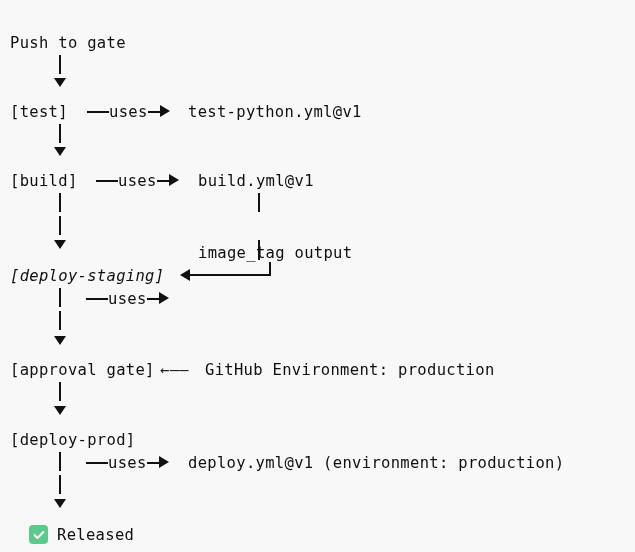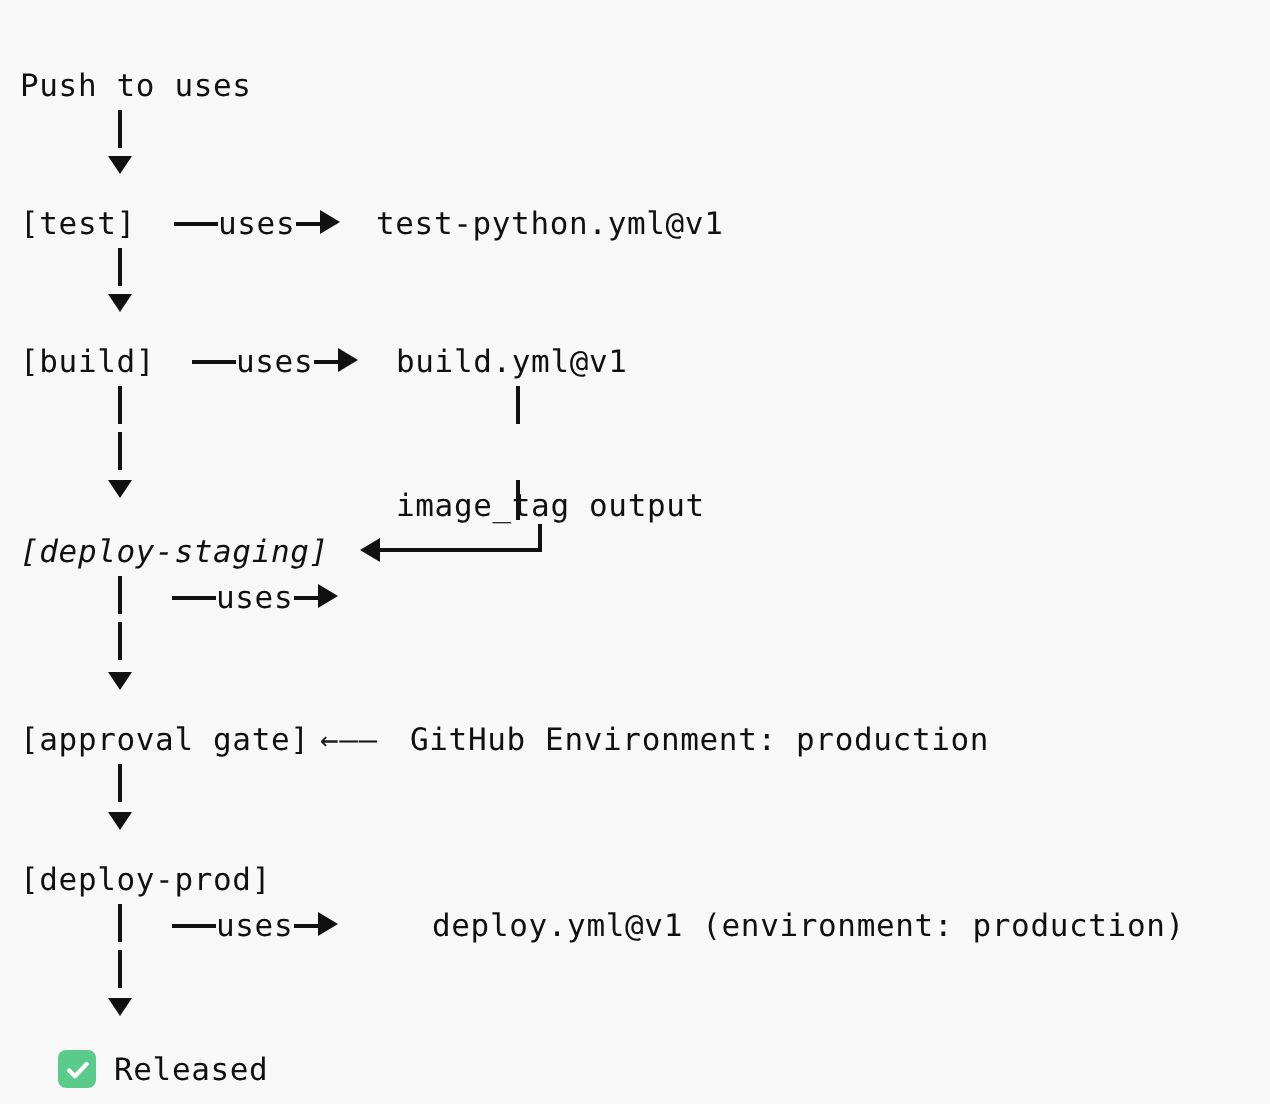--- a/index.html
+++ b/index.html
@@ -106,21 +106,21 @@
     align-items: center;
     justify-content: center;
   }
   .check-badge svg { display: block; }
 </style>
 </head>
 <body>
 
 <div id="diagram">
 
-  <div class="row" style="top:32px; left:10px;">Push to uses</div>
+  <div class="row" style="top:32px; left:10px;">Push to gate</div>
 
   <div class="vline" style="left:59px; top:55px; height:19px;"></div>
   <div class="tri-down" style="left:54px; top:78px;"></div>
 
   <div class="cell" style="top:101px; left:10px;">[test]</div>
 
   <div class="hline" style="left:87px; top:111px; width:22px;"></div>
   <div class="cell" style="top:101px; left:109px;">uses</div>
   <div class="hline" style="left:148px; top:111px; width:14px;"></div>
   <div class="tri-right" style="left:160px; top:105px;"></div>
@@ -175,21 +175,21 @@
 
   <div class="cell" style="top:429px; left:10px;">[deploy-prod]</div>
 
   <div class="vline" style="left:59px; top:452px; height:19px;"></div>
 
   <div class="hline" style="left:86px; top:462px; width:22px;"></div>
   <div class="cell" style="top:452px; left:108px;">uses</div>
   <div class="hline" style="left:147px; top:462px; width:14px;"></div>
   <div class="tri-right" style="left:159px; top:456px;"></div>
 
-  <div class="cell" style="top:452px; left:188px;margin-left:28px;">deploy.yml@v1 (environment: production)</div>
+  <div class="cell" style="top:452px; left:188px;">deploy.yml@v1 (environment: production)</div>
 
   <div class="vline" style="left:59px; top:475px; height:19px;"></div>
   <div class="tri-down" style="left:54px; top:499px;"></div>
 
   <div class="check-badge" style="left:29px; top:525px;">
     <svg width="14" height="14" viewBox="0 0 14 14" aria-hidden="true">
       <path d="M2.6 7.2 L5.5 10.1 L11.3 4.0" fill="none" stroke="#ffffff" stroke-width="2.1" stroke-linecap="round" stroke-linejoin="round"></path>
     </svg>
   </div>
   <div class="cell" style="top:524px; left:57px;">Released</div>

